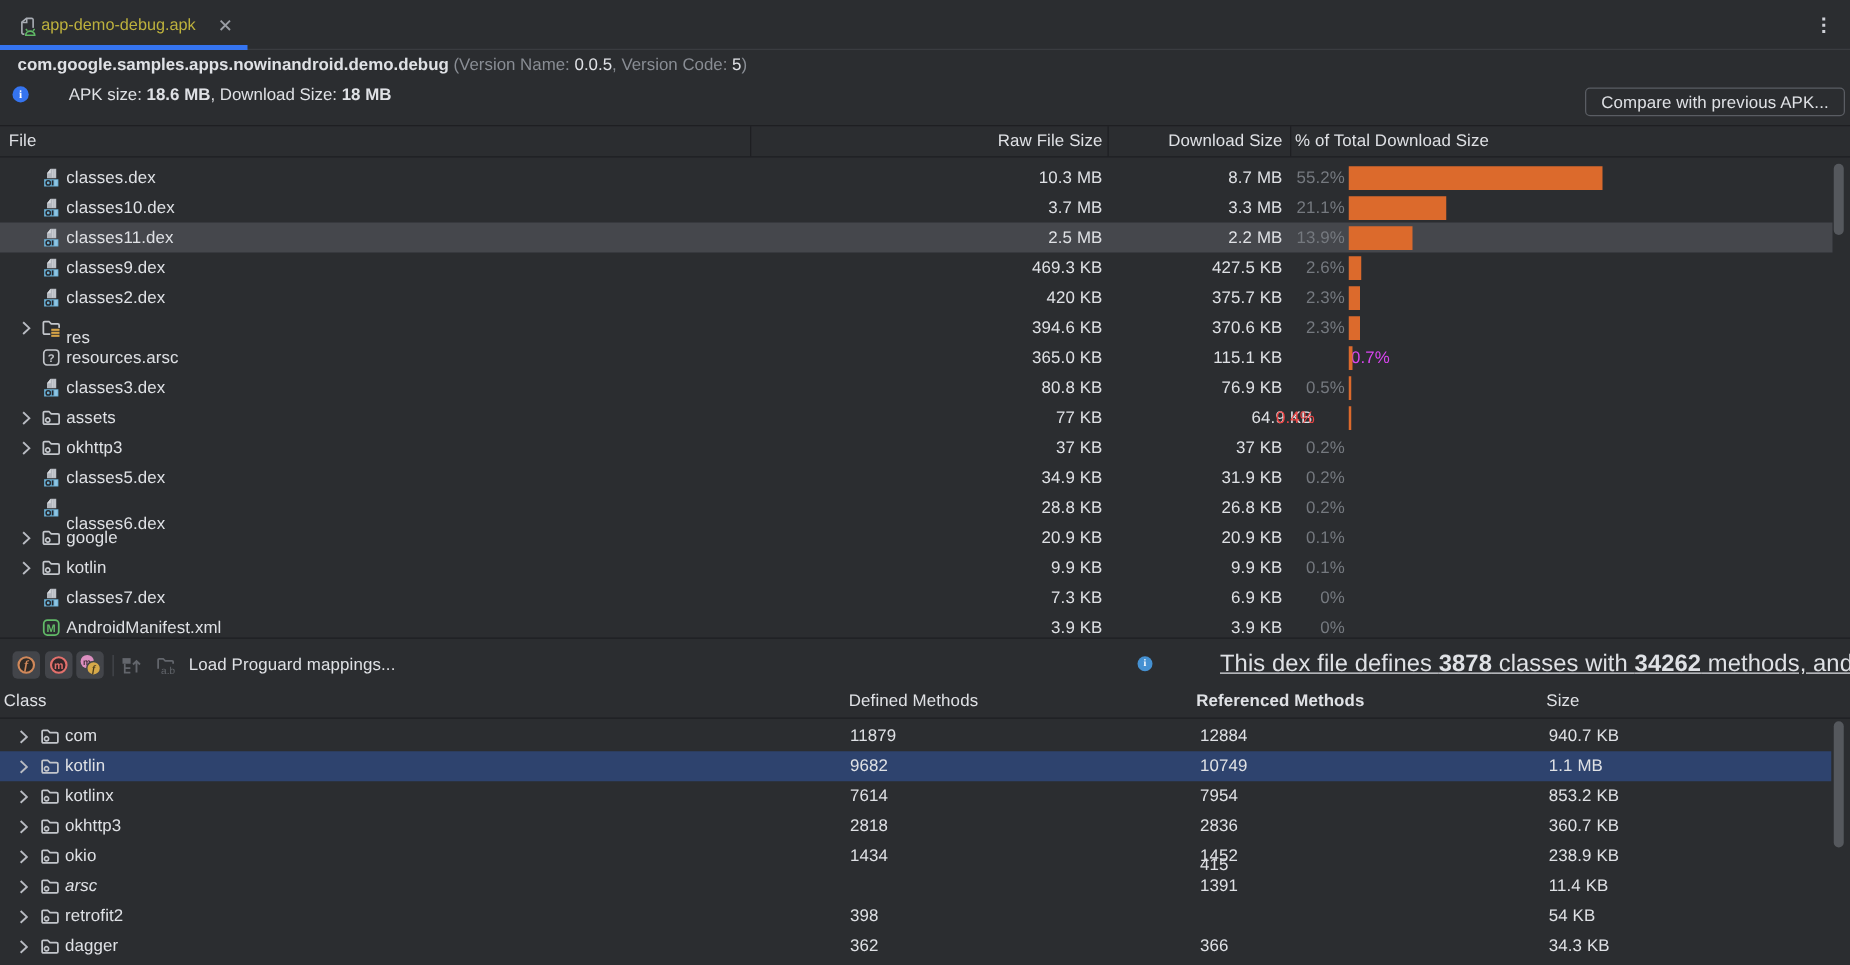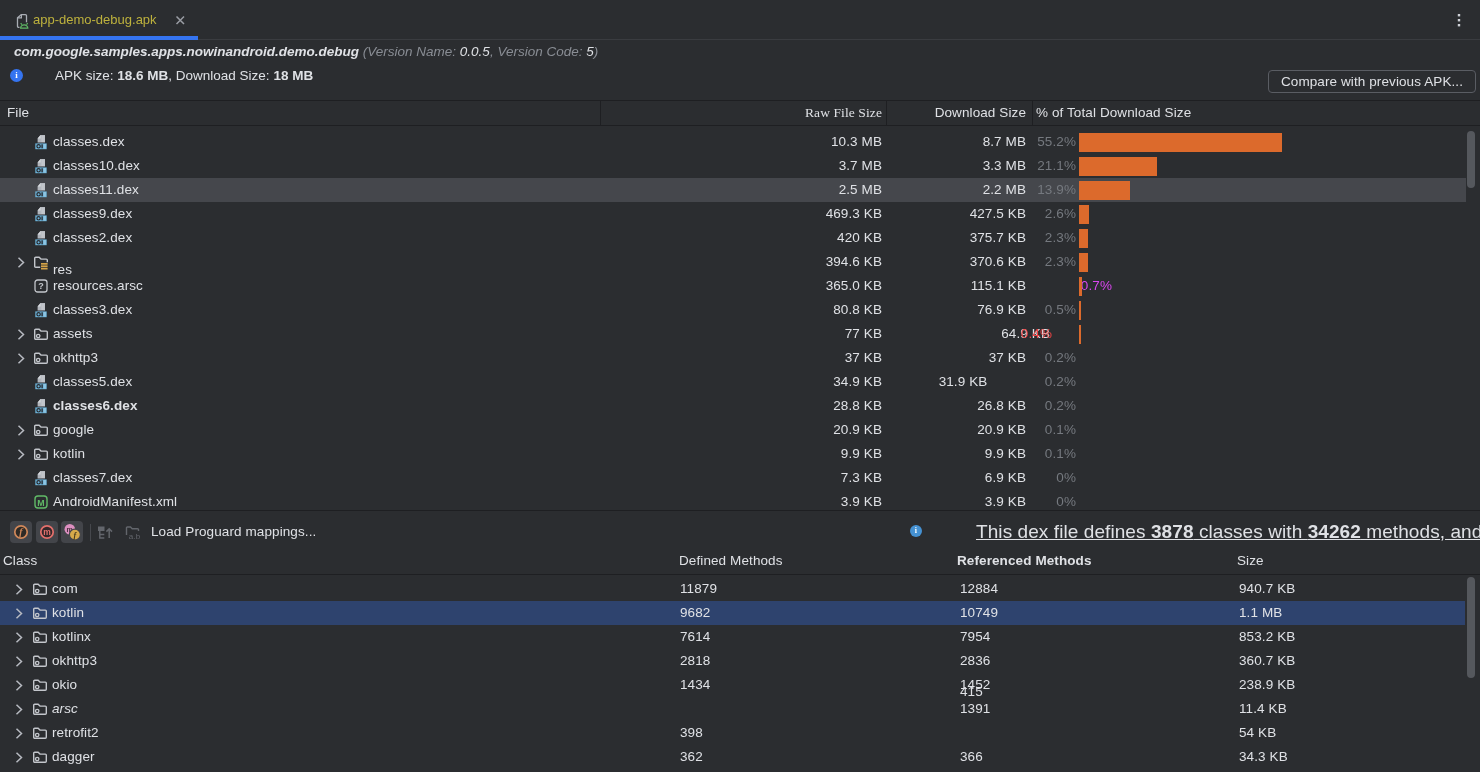--- a/index.html
+++ b/index.html
@@ -20,27 +20,27 @@
 <div class="abs" style="left:33px;top:12px;height:16px;line-height:16px;font-size:13px;letter-spacing:0;color:#bdb13d;">app-demo-debug.apk</div>
 <div class="abs" style="left:173px;top:12px;"><svg style="" width="14" height="16" viewBox="0 0 14 16">
       <path d="M3.5 4.5 L11 12 M11 4.5 L3.5 12" stroke="#9a9da4" stroke-width="1.5"></path>
     </svg></div>
 <div class="abs" style="left:1455px;top:11px;"><svg style="" width="8" height="20" viewBox="0 0 8 20">
       <rect x="2.8" y="3" width="2.4" height="2.4" fill="#ced0d6"></rect>
       <rect x="2.8" y="8" width="2.4" height="2.4" fill="#ced0d6"></rect>
       <rect x="2.8" y="13" width="2.4" height="2.4" fill="#ced0d6"></rect>
     </svg></div>
 <div class="abs" style="left:0;top:36px;width:198px;height:4px;background:#3574f0;"></div>
-<div class="abs" style="left:14px;top:43.5px;height:15px;line-height:15px;white-space:nowrap;letter-spacing:0;font-style:italic;"><b>com.google.samples.apps.nowinandroid.demo.debug</b><span style="color:#898d94;"> (Version Name: </span><span>0.0.5</span><span style="color:#898d94;">, Version Code: </span><span>5</span><span style="color:#898d94;">)</span></div>
+<div class="abs" style="left:14px;top:43.5px;height:15px;line-height:15px;white-space:nowrap;letter-spacing:0;"><b>com.google.samples.apps.nowinandroid.demo.debug</b><span style="color:#898d94;"> (Version Name: </span><span>0.0.5</span><span style="color:#898d94;">, Version Code: </span><span>5</span><span style="color:#898d94;">)</span></div>
 <div style="position:absolute;left:10px;top:69px;width:13px;height:13px;border-radius:50%;background:#3574f0;color:#fff;font-size:9px;font-weight:bold;text-align:center;line-height:13px;font-family:Liberation Serif,serif;">i</div>
 <div class="abs" style="left:27px;top:69px;height:14px;line-height:14px;white-space:nowrap;letter-spacing:0;margin-left:28px;">APK size: <b>18.6 MB</b>, Download Size: <b>18 MB</b></div>
 <div class="abs" style="left:1268px;top:70px;width:206px;height:21px;border:1px solid #5a5d63;border-radius:4px;text-align:center;line-height:21px;">Compare with previous APK...</div>
 <div class="abs" style="left:0;top:100px;width:1480px;height:1px;background:#1e1f22;"></div>
 <div class="abs" style="left:7px;top:101px;width:580px;height:24px;line-height:24px;">File</div>
-<div class="abs r" style="left:700px;top:101px;width:182px;height:24px;line-height:24px;font-family:Liberation Serif, serif;">Raw File Size</div>
+<div class="abs r" style="left:700px;top:101px;width:182px;height:24px;line-height:24px;">Raw File Size</div>
 <div class="abs r" style="left:900px;top:101px;width:126px;height:24px;line-height:24px;">Download Size</div>
 <div class="abs" style="left:1036px;top:101px;width:300px;height:24px;line-height:24px;">% of Total Download Size</div>
 <div class="abs" style="left:600px;top:101px;width:1px;height:24px;background:#1e1f22;"></div>
 <div class="abs" style="left:886px;top:101px;width:1px;height:24px;background:#1e1f22;"></div>
 <div class="abs" style="left:1032px;top:101px;width:1px;height:24px;background:#1e1f22;"></div>
 <div class="abs" style="left:0;top:125px;width:1480px;height:1px;background:#1e1f22;"></div>
 <div class="abs" style="left:33px;top:134px;"><svg style="" width="16" height="16" viewBox="0 0 16 16">
       <path d="M4.6 1 H12 V8.6 H4.6 V4.6 L7.4 1 Z" fill="#b2b6bd"></path>
       <path d="M4.6 4.6 L7.6 4.6 L7.6 1" fill="#d6d9dd" stroke="none"></path>
       <rect x="8.6" y="1.6" width="1.1" height="6.4" fill="#c9ccd1"></rect>
@@ -183,33 +183,33 @@
       <path d="M4.6 4.6 L7.6 4.6 L7.6 1" fill="#d6d9dd" stroke="none"></path>
       <rect x="8.6" y="1.6" width="1.1" height="6.4" fill="#c9ccd1"></rect>
       <rect x="10.4" y="1.6" width="1.1" height="6.4" fill="#c9ccd1"></rect>
       <rect x="2.3" y="9.4" width="11.4" height="5.8" fill="#6cb2d8"></rect>
       <rect x="10.6" y="10" width="2.3" height="4.6" fill="#8ec4e2"></rect>
       <circle cx="5.6" cy="12.3" r="1.7" fill="none" stroke="#26282c" stroke-width="1.2"></circle>
       <rect x="8.4" y="10.3" width="1.4" height="4" fill="#26282c"></rect>
     </svg></div>
 <div class="abs" style="left:53px;top:370px;height:24px;line-height:24px;white-space:nowrap;">classes5.dex</div>
 <div class="abs r" style="left:700px;top:370px;width:182px;height:24px;line-height:24px;">34.9 KB</div>
-<div class="abs r" style="left:900px;top:370px;width:126px;height:24px;line-height:24px;text-align:center;">31.9 KB</div>
+<div class="abs r" style="left:900px;top:370px;width:126px;height:24px;line-height:24px;">31.9 KB</div>
 <div class="abs r" style="left:1000px;top:370px;width:76px;height:24px;line-height:24px;color:#75797f;">0.2%</div>
 <div class="abs" style="left:33px;top:398px;"><svg style="" width="16" height="16" viewBox="0 0 16 16">
       <path d="M4.6 1 H12 V8.6 H4.6 V4.6 L7.4 1 Z" fill="#b2b6bd"></path>
       <path d="M4.6 4.6 L7.6 4.6 L7.6 1" fill="#d6d9dd" stroke="none"></path>
       <rect x="8.6" y="1.6" width="1.1" height="6.4" fill="#c9ccd1"></rect>
       <rect x="10.4" y="1.6" width="1.1" height="6.4" fill="#c9ccd1"></rect>
       <rect x="2.3" y="9.4" width="11.4" height="5.8" fill="#6cb2d8"></rect>
       <rect x="10.6" y="10" width="2.3" height="4.6" fill="#8ec4e2"></rect>
       <circle cx="5.6" cy="12.3" r="1.7" fill="none" stroke="#26282c" stroke-width="1.2"></circle>
       <rect x="8.4" y="10.3" width="1.4" height="4" fill="#26282c"></rect>
     </svg></div>
-<div class="abs" style="left:53px;top:394px;height:24px;line-height:24px;white-space:nowrap;font-weight:bold;">classes6.dex</div>
+<div class="abs" style="left:53px;top:407px;height:24px;line-height:24px;white-space:nowrap;">classes6.dex</div>
 <div class="abs r" style="left:700px;top:394px;width:182px;height:24px;line-height:24px;">28.8 KB</div>
 <div class="abs r" style="left:900px;top:394px;width:126px;height:24px;line-height:24px;">26.8 KB</div>
 <div class="abs r" style="left:1000px;top:394px;width:76px;height:24px;line-height:24px;color:#75797f;">0.2%</div>
 <div class="abs" style="left:14px;top:423px;"><svg style="" width="14" height="15" viewBox="0 0 14 15">
       <path d="M4.5 2.8 L9.5 7.5 L4.5 12.2" fill="none" stroke="#b8bbc2" stroke-width="1.5"></path>
     </svg></div>
 <div class="abs" style="left:33px;top:422px;"><svg style="" width="16" height="16" viewBox="0 0 16 16">
       <path d="M1.7 12.3 V4.2 a1 1 0 0 1 1-1 h3.4 l1.9 1.9 h5.3 a1 1 0 0 1 1 1 v6.2 a1 1 0 0 1 -1 1 h-10.6 a1 1 0 0 1 -1-1 z" fill="none" stroke="#c3c6cb" stroke-width="1.4"></path>
       <circle cx="5.2" cy="10" r="1.7" fill="none" stroke="#c3c6cb" stroke-width="1.3"></circle>
     </svg></div>

